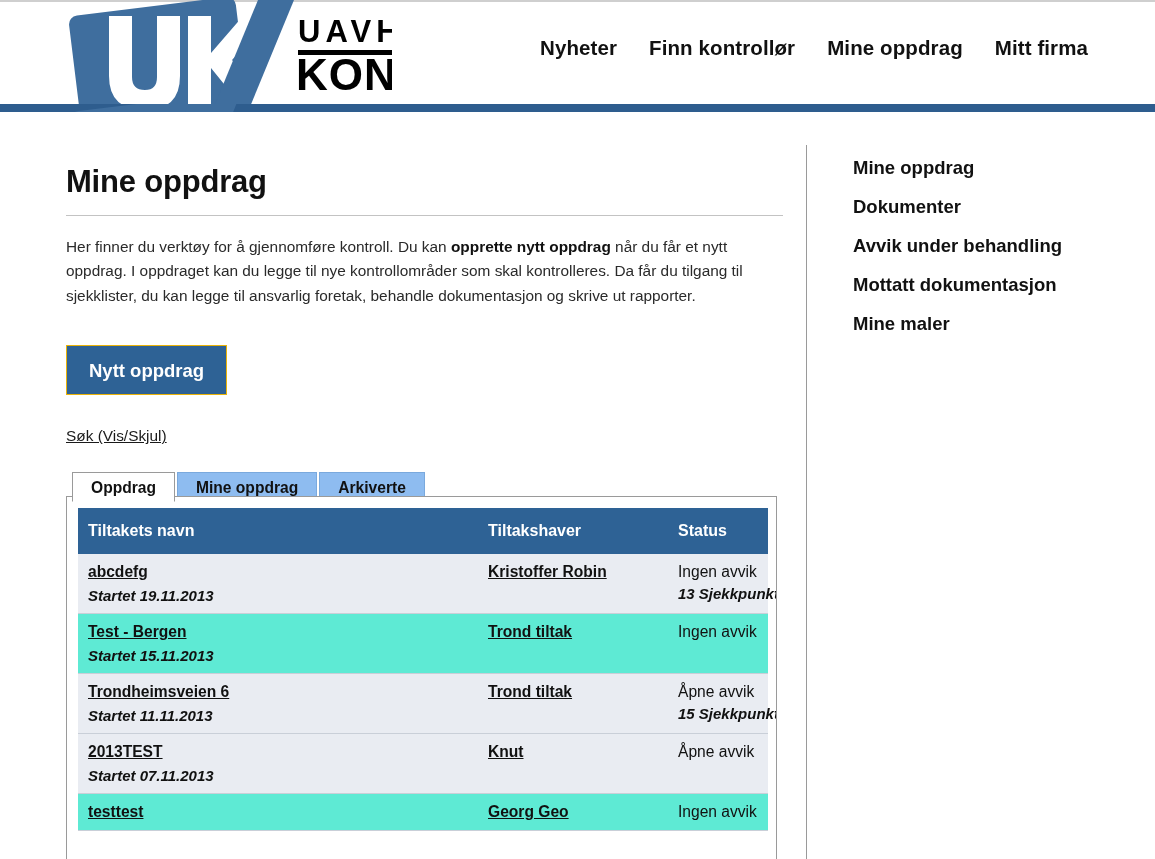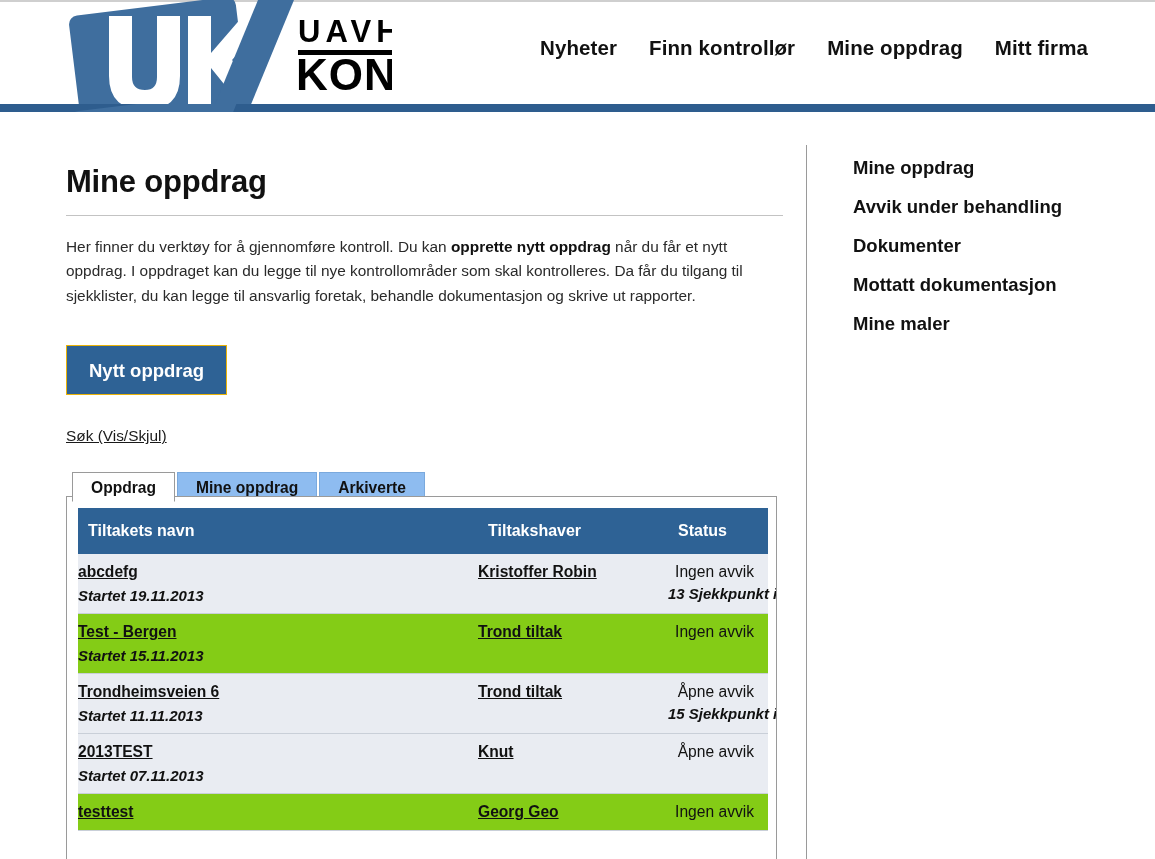--- a/index.html
+++ b/index.html
@@ -192,23 +192,23 @@
   }
   th.c-name  { width: 400px; }
   th.c-owner { width: 190px; }
   th.c-status{ width: 100px; text-align: right; padding-right: 14px; }
 
   table.opp td {
     padding: 0;
     vertical-align: top;
   }
   tr.row.alt td { background: #e9ecf2; }
-  tr.row td { background: #84cc16; border-bottom: 1px solid #c9cfd8; }
-
-  .cell-pad { padding: 9px 10px 9px 0; }
+  tr.row td { background: #5eead4; border-bottom: 1px solid #c9cfd8; }
+
+  .cell-pad { padding: 9px 10px 9px 10px; }
   .cell-pad.right { padding-right: 14px; }
 
   .link-name {
     font-size: 15.6px;
     font-weight: 700;
     color: #111111;
     text-decoration: underline;
     cursor: pointer;
     display: inline-block;
   }
@@ -414,19 +414,19 @@
           </tr>
 
         </tbody>
       </table>
     </div>
 
   </div>
 
   <div class="sidebar">
     <a class="side-item first">Mine oppdrag</a>
+    <a class="side-item">Dokumenter</a>
     <a class="side-item">Avvik under behandling</a>
-    <a class="side-item">Dokumenter</a>
     <a class="side-item">Mottatt dokumentasjon</a>
     <a class="side-item">Mine maler</a>
   </div>
 
 </div>
 
 </body></html>

